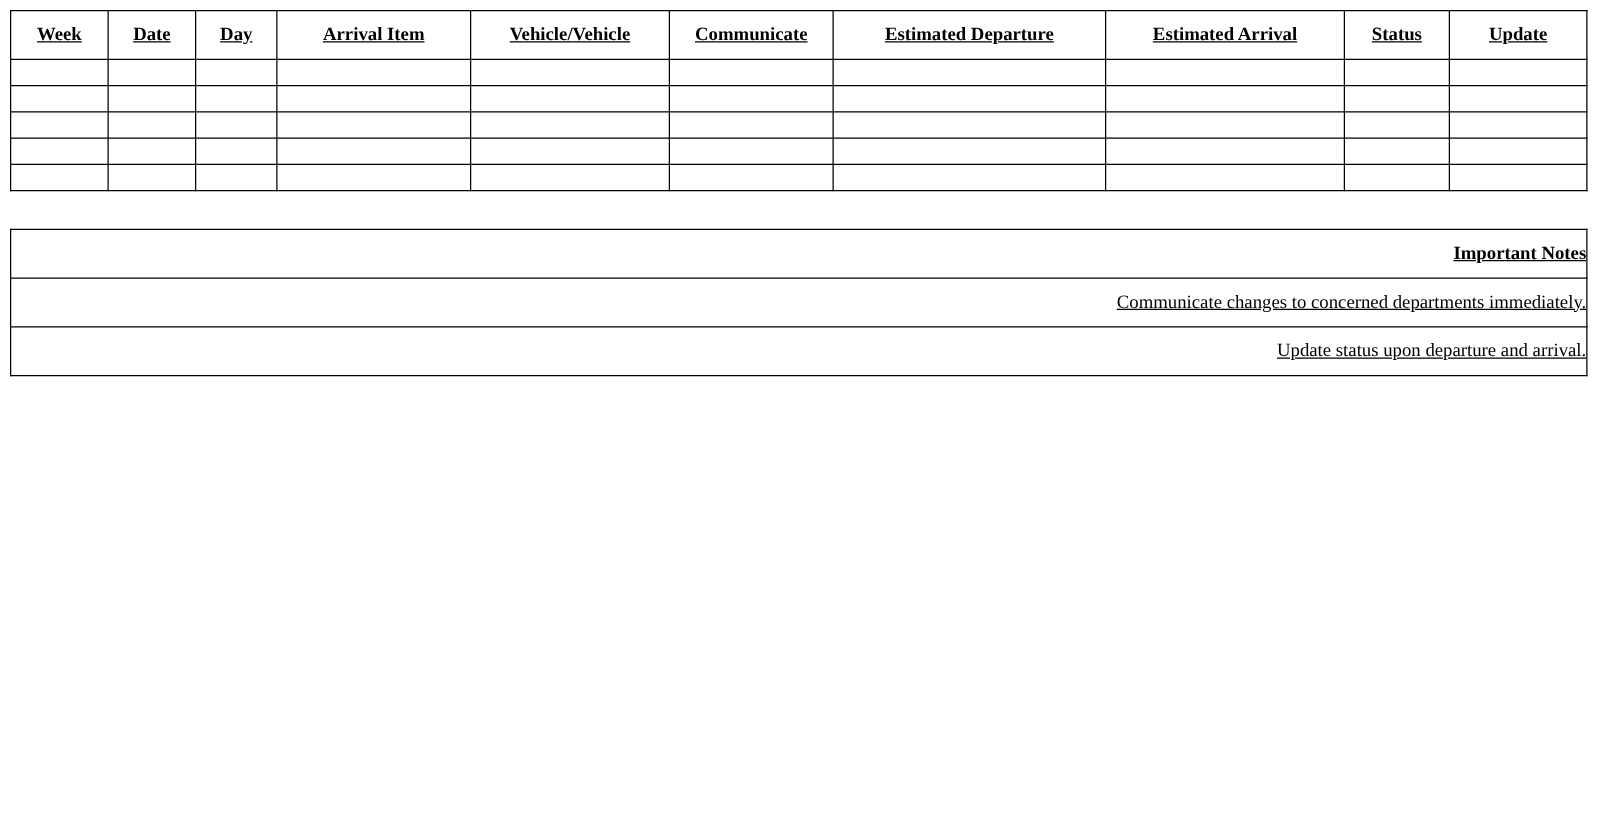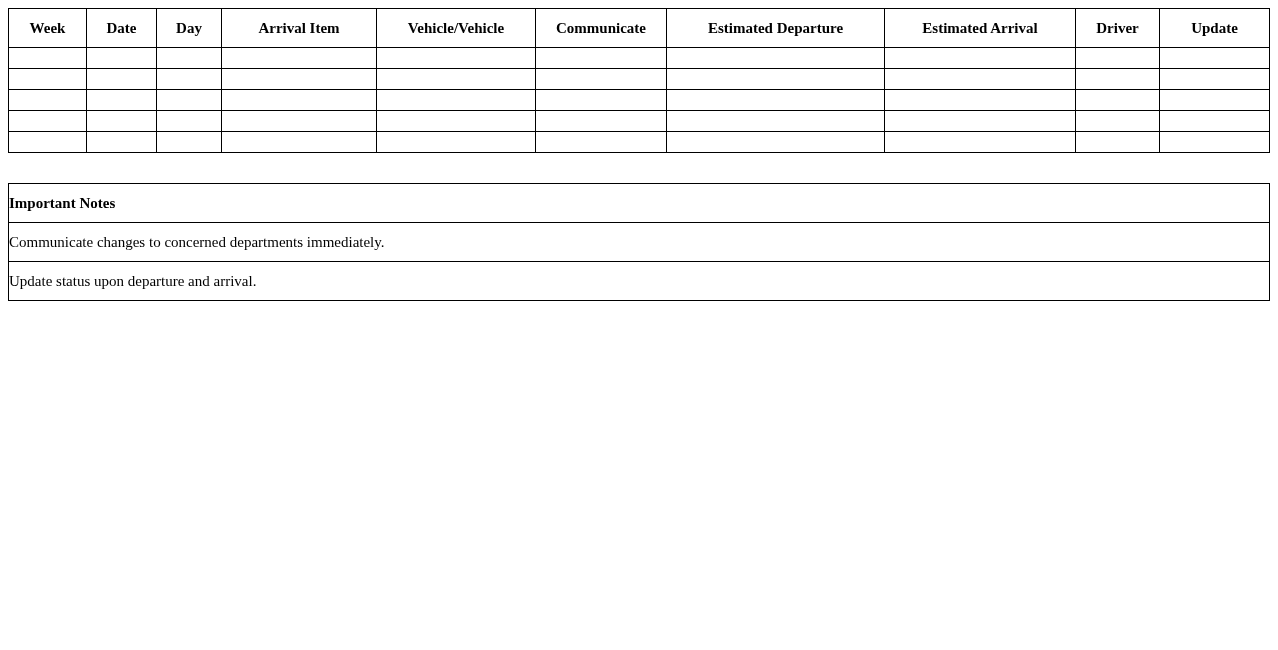--- a/index.html
+++ b/index.html
@@ -1,41 +1,41 @@
 <!DOCTYPE html>
 <html><head>
 <meta charset="utf-8">
 <style>
   html, body { margin: 0; padding: 0; background: #ffffff; }
   body { width: 1278px; height: 650px; position: relative; font-family: "Liberation Serif", "DejaVu Serif", serif; color: #000; }
-  table { border-collapse: collapse; position: absolute; left: 8px; }
+  table { border-collapse: collapse; position: absolute; left: 8px; text-decoration: underline; }
   td, th { border: 1px solid #000; padding: 0; }
   #schedule { top: 8px; width: 1262px; }
   #schedule th { height: 38px; font-weight: bold; font-size: 15px; text-align: center; }
   #schedule td { height: 20px; }
   #notes { top: 183px; width: 1262px; }
-  #notes th, #notes td { height: 38px; text-align: left; font-size: 15px; }
+  #notes th, #notes td { height: 38px; text-align: right; font-size: 15px; }
   #notes th { font-weight: bold; }
   #notes td { font-weight: normal; }
 </style>
 </head>
 <body>
 
 <table id="schedule">
   <thead>
     <tr>
       <th style="width:77px">Week</th>
       <th style="width:69px">Date</th>
       <th style="width:64px">Day</th>
       <th style="width:154px">Arrival Item</th>
       <th style="width:158px">Vehicle/Vehicle</th>
       <th style="width:130px">Communicate</th>
       <th style="width:217px">Estimated Departure</th>
       <th style="width:190px">Estimated Arrival</th>
-      <th style="width:83px">Driver</th>
+      <th style="width:83px">Status</th>
       <th>Update</th>
     </tr>
   </thead>
   <tbody>
     <tr>
       <td></td>
       <td></td>
       <td></td>
       <td></td>
       <td></td>

